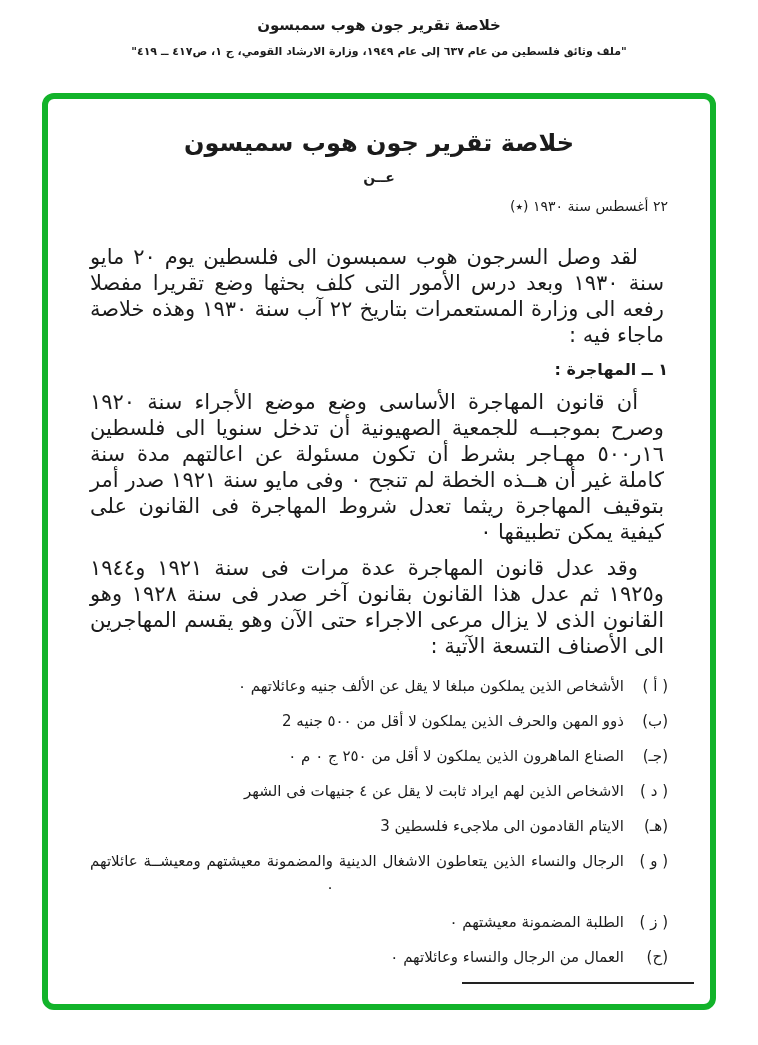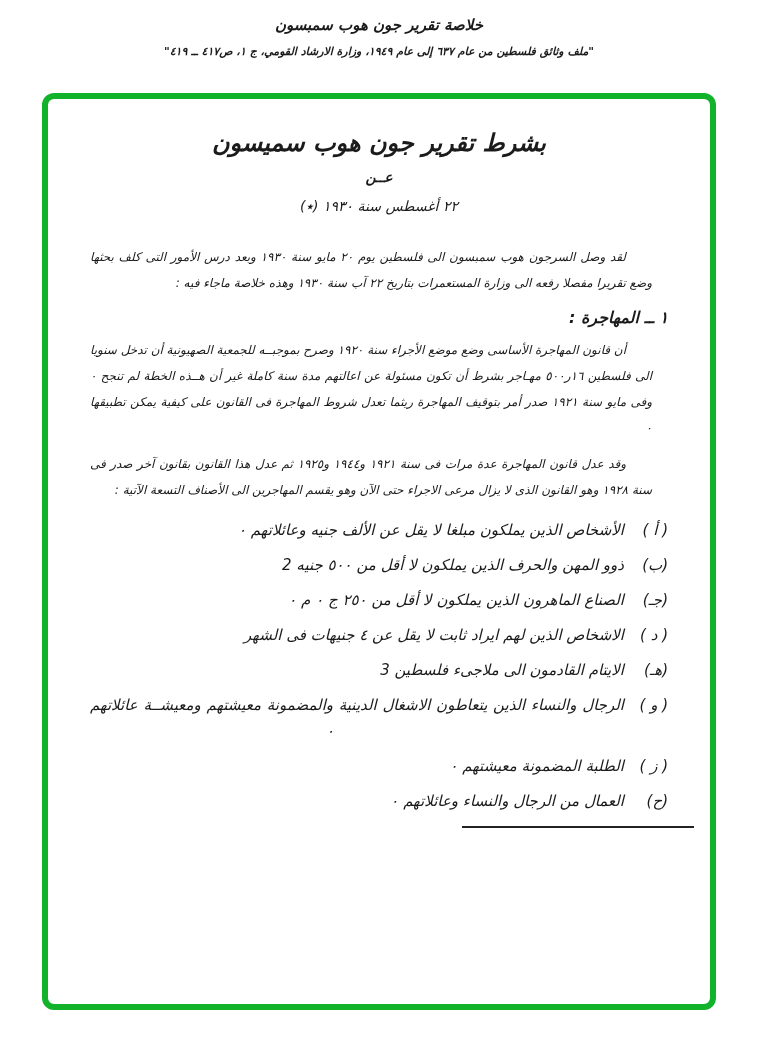--- a/index.html
+++ b/index.html
@@ -3,21 +3,21 @@
 <meta charset="utf-8">
 <style>
   html,body{margin:0;padding:0;}
   body{
     width:758px;height:1045px;
     background:var(--paper,#ffffff);
     color:var(--ink,#1b1b1b);
     font-family:"DejaVu Sans","Liberation Sans",sans-serif;
     overflow:hidden;
   }
-  .page{position:relative;width:758px;height:840px;direction:rtl;font-style:italic;}
+  .page{position:relative;width:758px;height:840px;direction:rtl;}
 
   
   .page-header{text-align:center;padding-top:16px;}
   .ph-title{font-size:15px;font-weight:bold;letter-spacing:.2px;}
   .ph-citation{font-size:11px;font-weight:bold;margin-top:11px;}
 
   
   .frame{
     box-sizing:border-box;
     position:absolute;left:42px;top:93px;
@@ -25,25 +25,25 @@
     border:6px solid var(--frame_green,#12b32a);
     border-radius:12px;
     padding:24px 42px 0 42px;
     overflow:hidden;
     background:var(--paper,#ffffff);
   }
 
   .doc-title{text-align:center;font-size:24px;font-weight:bold;margin-top:6px;}
   .doc-an{text-align:center;font-size:14px;font-weight:bold;margin-top:12px;}
   .doc-subject{text-align:center;font-size:16px;font-weight:bold;margin-top:9px;}
-  .doc-date{text-align:center;font-size:14px;margin-top:13px;letter-spacing:1px;}
+  .doc-date{font-size:14px;margin-top:13px;letter-spacing:1px;}
 
   .para{
-    margin:10px 16px 0 0;
-    font-size:12px;line-height:26px;
+    margin:10px 4px 0 0;
+    font-size:21px;line-height:26px;
     text-align:justify;
     text-indent:26px;
   }
   .intro{margin-top:30px;}
 
   .sec-heading{font-size:16px;font-weight:bold;margin-top:12px;}
 
   .cat-list{list-style:none;margin:14px 0 0 0;padding:0;}
   .cat-item{
     display:flex;align-items:flex-start;gap:8px;
@@ -71,21 +71,21 @@
 <body>
 
 <div class="page">
 
   <div class="page-header">
     <div class="ph-title">خلاصة تقرير جون هوب سمبسون</div>
     <div class="ph-citation">"ملف وثائق فلسطين من عام ٦٣٧ إلى عام ١٩٤٩، وزارة الارشاد القومي، ج ١، ص٤١٧ ــ ٤١٩"</div>
   </div>
 
   <div class="frame">
-    <div class="doc-title">بشرط تقرير جون هوب سميسون</div>
+    <div class="doc-title">خلاصة تقرير جون هوب سميسون</div>
     <div class="doc-an">عــن</div>
     <div class="doc-date">٢٢ أغسطس سنة ١٩٣٠ (٭)</div>
 
     <p class="para intro">لقد وصل السرجون هوب سمبسون الى فلسطين يوم ٢٠ مايو سنة ١٩٣٠ وبعد درس الأمور التى كلف بحثها وضع تقريرا مفصلا رفعه الى وزارة المستعمرات بتاريخ ٢٢ آب سنة ١٩٣٠ وهذه خلاصة ماجاء فيه :</p>
 
     <div class="sec-heading">١ ــ المهاجرة :</div>
 
     <p class="para">أن قانون المهاجرة الأساسى وضع موضع الأجراء سنة ١٩٢٠ وصرح بموجبــه للجمعية الصهيونية أن تدخل سنويا الى فلسطين ١٦ر٥٠٠ مهـاجر بشرط أن تكون مسئولة عن اعالتهم مدة سنة كاملة غير أن هــذه الخطة لم تنجح ٠ وفى مايو سنة ١٩٢١ صدر أمر بتوقيف المهاجرة ريثما تعدل شروط المهاجرة فى القانون على كيفية يمكن تطبيقها ٠</p>
     <p class="para">وقد عدل قانون المهاجرة عدة مرات فى سنة ١٩٢١ و١٩٤٤ و١٩٢٥ ثم عدل هذا القانون بقانون آخر صدر فى سنة ١٩٢٨ وهو القانون الذى لا يزال مرعى الاجراء حتى الآن وهو يقسم المهاجرين الى الأصناف التسعة الآتية :</p>
 

